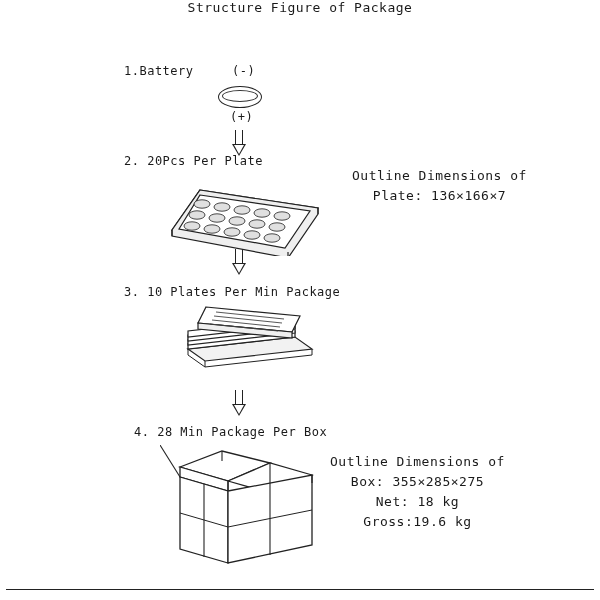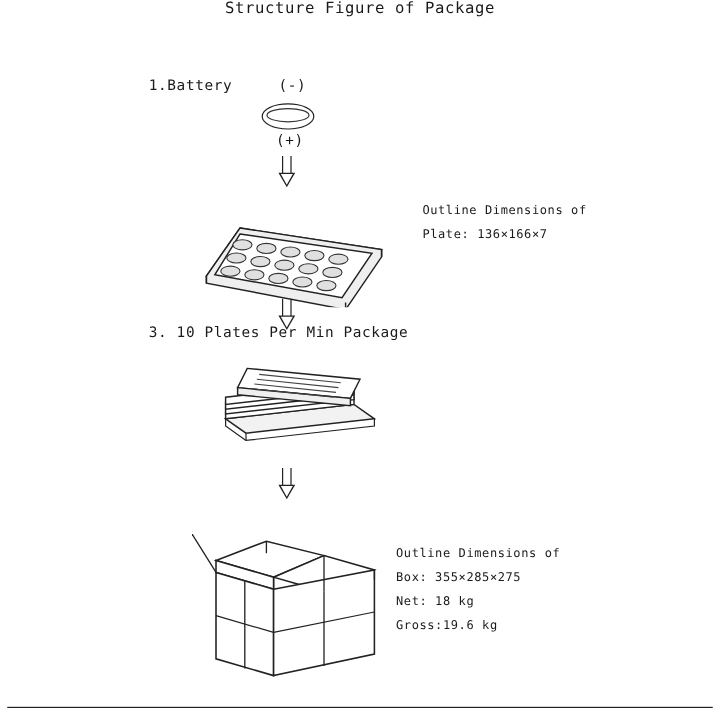--- a/index.html
+++ b/index.html
@@ -32,22 +32,23 @@
     width: 600px;
     left: 0;
   }
   #title1 { top: 0px; }
   #title2 { top: 20px; }
 
   .step-label {
     font-size: 12px;
   }
   .note {
-    font-size: 10px;
+    font-size: 13px;
     line-height: 20px;
+    text-align: center;
   }
 
   
   #lbl1 { left: 124px; top: 64px; }
   #minus { left: 232px; top: 64px; }
   #plus  { left: 230px; top: 110px; }
 
   .battery {
     position: absolute;
     left: 218px;
@@ -106,21 +107,21 @@
   #arrow1 { left: 232px; top: 130px; }
   #arrow2 { left: 232px; top: 249px; }
   #arrow3 { left: 232px; top: 390px; }
 
   
   #lbl2 { left: 124px; top: 154px; }
   #note2 { left: 352px; top: 166px; }
   #plate-wrap { position: absolute; left: 170px; top: 186px; }
 
   
-  #lbl3 { left: 124px; top: 270px; }
+  #lbl3 { left: 124px; top: 285px; }
   #stack-wrap { position: absolute; left: 180px; top: 305px; }
 
   
   #lbl4 { left: 134px; top: 425px; }
   #note4 { left: 330px; top: 452px; }
   #box-wrap { position: absolute; left: 160px; top: 445px; }
 
   
   #rule {
     position: absolute;
@@ -142,20 +143,21 @@
   <div class="txt step-label" id="minus">(-)</div>
   <div class="battery"></div>
   <div class="txt step-label" id="plus">(+)</div>
 
   <div class="arrow" id="arrow1">
     <div class="shaft-l"></div>
       <div class="shaft-r"></div>
       <div class="head"></div>
   </div>
 
+  <div class="txt step-label" id="lbl2">2. 20Pcs Per Plate</div>
   <div class="txt note" id="note2">Outline Dimensions of
 Plate: 136×166×7</div>
 
   <div id="plate-wrap">
     <svg width="150" height="70" viewBox="0 0 150 70">
       <g fill="none" stroke="#222" stroke-width="1.2">
         <polygon points="30,4 148,22 118,66 2,44" fill="#ffffff"></polygon>
         <polygon points="30,4 148,22 148,28 118,72 2,50 2,44" fill="#efefef"></polygon>
         <polyline points="118,66 118,72"></polyline>
         <polyline points="2,44 2,50"></polyline>
@@ -215,20 +217,21 @@
       </g>
     </svg>
   </div>
 
   <div class="arrow" id="arrow3">
     <div class="shaft-l"></div>
       <div class="shaft-r"></div>
       <div class="head"></div>
   </div>
 
+  <div class="txt step-label" id="lbl4">4. 28 Min Package Per Box</div>
   <div class="txt note" id="note4">Outline Dimensions of
 Box: 355×285×275
 Net: 18 kg
 Gross:19.6 kg</div>
 
   <div id="box-wrap">
     <svg width="170" height="125" viewBox="0 0 170 125">
       <g fill="#ffffff" stroke="#222" stroke-width="1.3">
 
         <polygon points="20,22 62,6 110,18 68,36"></polygon>

